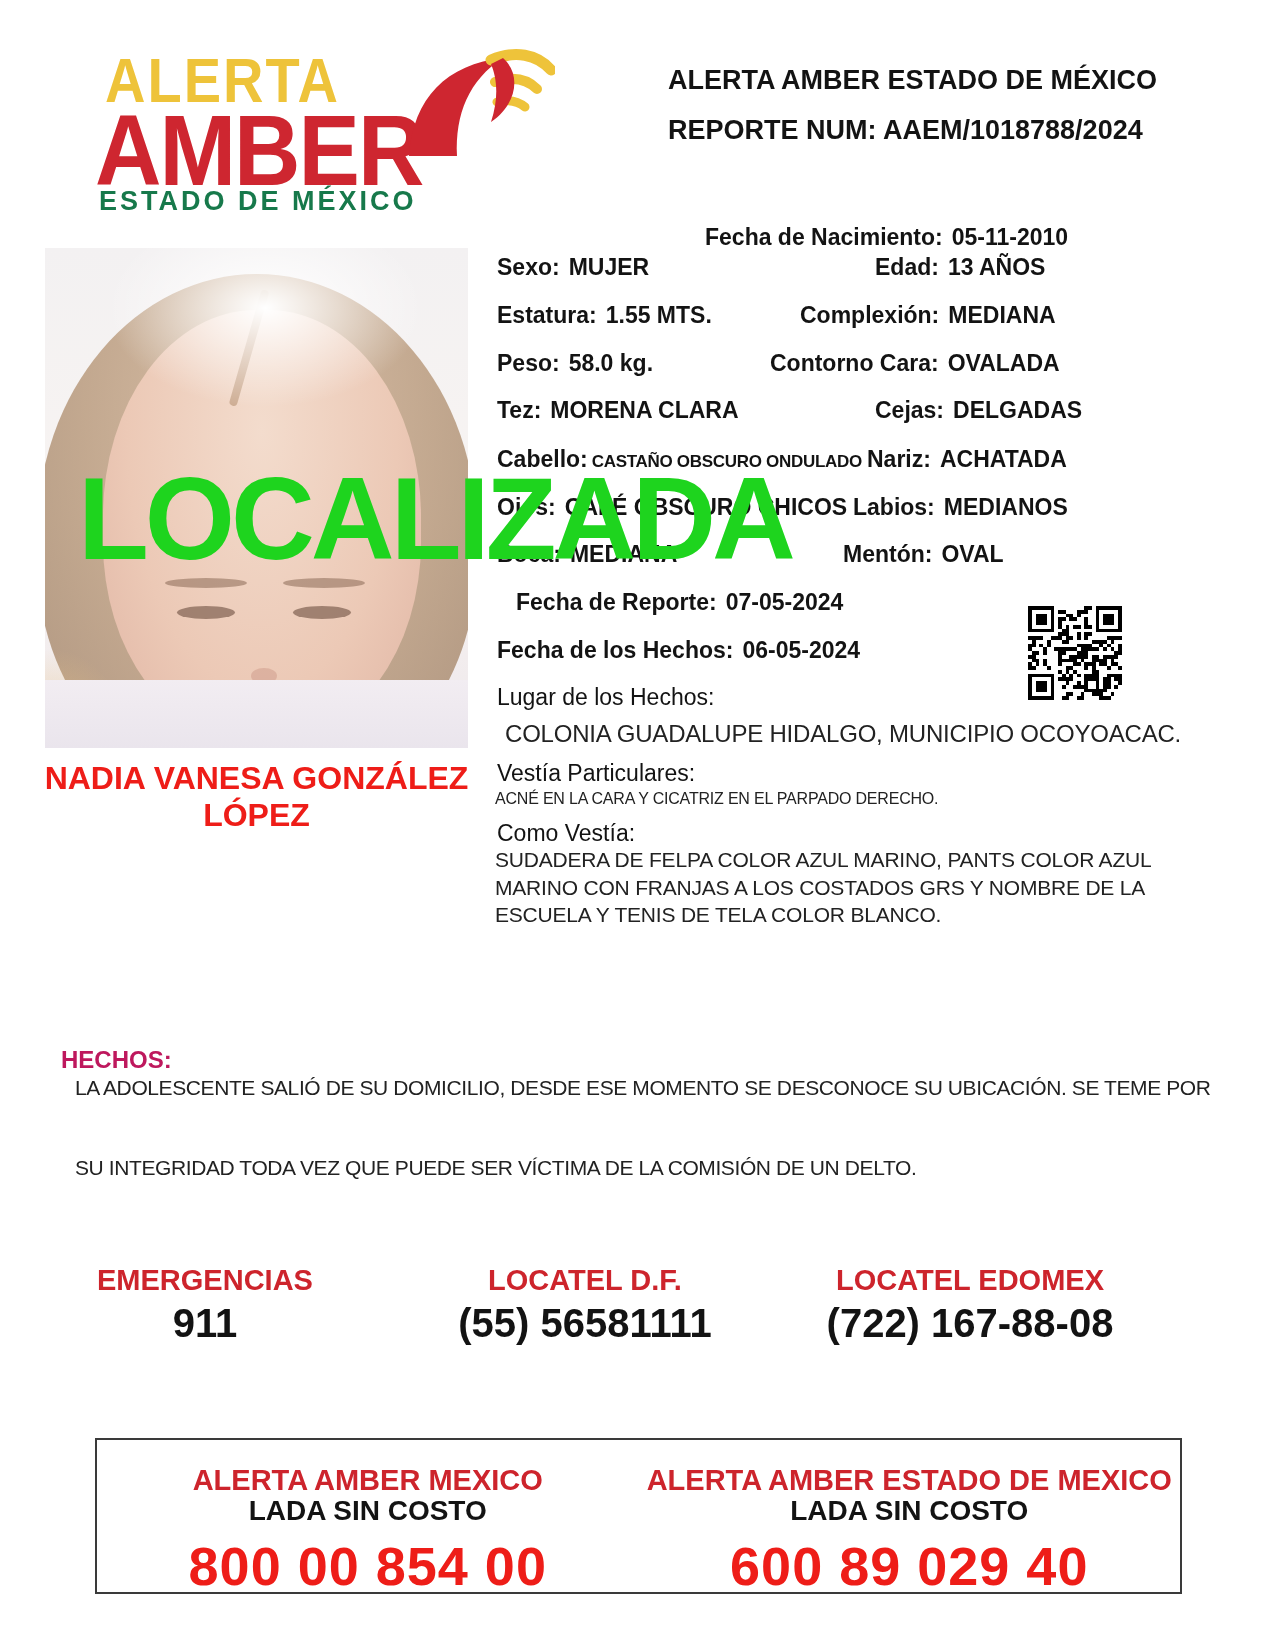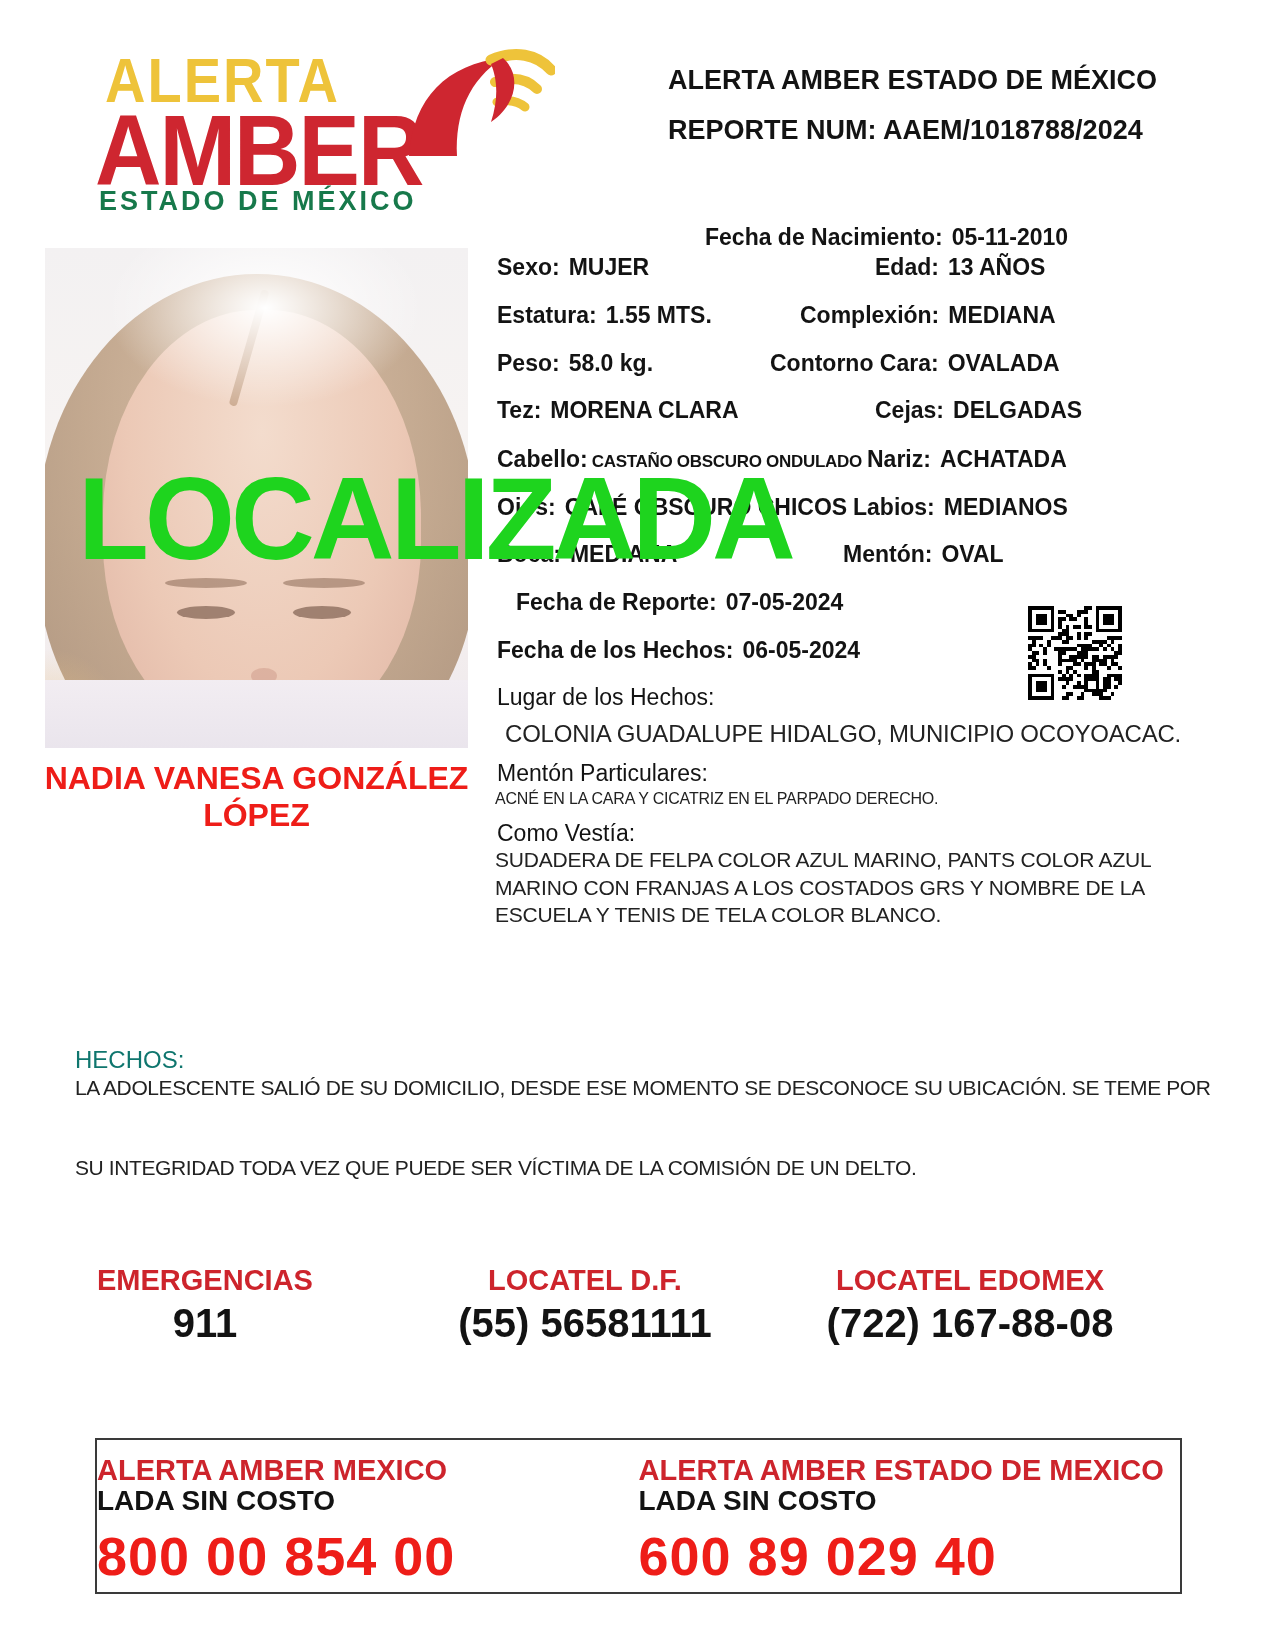--- a/index.html
+++ b/index.html
@@ -65,34 +65,34 @@
   .sec-title{position:absolute;font-size:23px;font-weight:normal;color:#131313;}
   .sec-text{position:absolute;font-size:21px;font-weight:normal;color:#222;white-space:nowrap;
             letter-spacing:-0.2px;}
   .lugar-val{font-size:24px;}
 
   
   .qr{position:absolute;left:1028px;top:606px;width:94px;height:94px;}
   .qr svg{width:100%;height:100%;}
 
   
-  .hechos-title{position:absolute;left:75px;top:1046px;font-size:24px;font-weight:normal;color:#0f766e;}
+  .hechos-title{position:absolute;left:61px;top:1046px;font-size:24px;font-weight:bold;color:#be185d;}
   .hechos-line{position:absolute;left:75px;font-size:21px;color:#222;letter-spacing:-0.4px;white-space:nowrap;}
 
   
   .contacts{position:absolute;left:0;top:1264px;width:1180px;display:flex;}
   .contact{text-align:center;}
   .contact-label{font-size:29px;font-weight:bold;color:var(--dark_red);}
   .contact-number{font-size:40px;font-weight:bold;color:#131313;margin-top:4px;}
   .c0{width:410px;} .c1{width:350px;} .c2{width:420px;}
 
   
   .footer-box{position:absolute;left:95px;top:1438px;width:1083px;height:152px;
               border:2px solid #3a3a3a;display:flex;background:#fff;}
-  .foot-cell{flex:1;padding-top:14px;}
+  .foot-cell{flex:1;text-align:center;padding-top:24px;}
   .foot-title{font-size:29px;font-weight:bold;color:var(--dark_red);}
   .foot-sub{font-size:28px;font-weight:bold;color:#131313;margin-top:-2px;}
   .foot-num{font-size:54px;font-weight:bold;color:var(--bright_red);margin-top:8px;letter-spacing:1px;}
 </style>
 </head>
 <body>
 
 <div class="page">
 
   <div class="logo">
@@ -402,21 +402,21 @@
         <rect x="20" y="2" width="3" height="3" fill="#000"></rect>
         <rect x="0" y="18" width="7" height="7" fill="#000"></rect>
         <rect x="1" y="19" width="5" height="5" fill="#fff"></rect>
         <rect x="2" y="20" width="3" height="3" fill="#000"></rect>
       </svg>
   </div>
 
   <div class="sec-title" style="left:497px;top:684px;">Lugar de los Hechos:</div>
   <div class="sec-text lugar-val" style="left:505px;top:720px;">COLONIA GUADALUPE HIDALGO, MUNICIPIO OCOYOACAC.</div>
 
-  <div class="sec-title" style="left:497px;top:760px;">Mentón Particulares:</div>
+  <div class="sec-title" style="left:497px;top:760px;">Vestía Particulares:</div>
   <div class="sec-text" style="left:495px;top:790px;font-size:16px;">ACNÉ EN LA CARA  Y CICATRIZ EN EL PARPADO DERECHO.</div>
 
   <div class="sec-title" style="left:497px;top:820px;">Como Vestía:</div>
   <div class="sec-text" style="left:495px;top:848px;">SUDADERA DE FELPA COLOR AZUL MARINO, PANTS  COLOR AZUL</div>
   <div class="sec-text" style="left:495px;top:876px;">MARINO CON FRANJAS A LOS COSTADOS GRS  Y NOMBRE DE LA</div>
   <div class="sec-text" style="left:495px;top:903px;">ESCUELA Y TENIS DE TELA COLOR BLANCO.</div>
 
   <div class="hechos-title">HECHOS:</div>
   <div class="hechos-line" style="top:1076px;">LA ADOLESCENTE SALIÓ DE SU DOMICILIO, DESDE ESE MOMENTO SE DESCONOCE SU UBICACIÓN. SE TEME POR</div>
   <div class="hechos-line" style="top:1156px;">SU INTEGRIDAD TODA VEZ QUE PUEDE SER VÍCTIMA DE LA COMISIÓN DE UN DELTO.</div>

